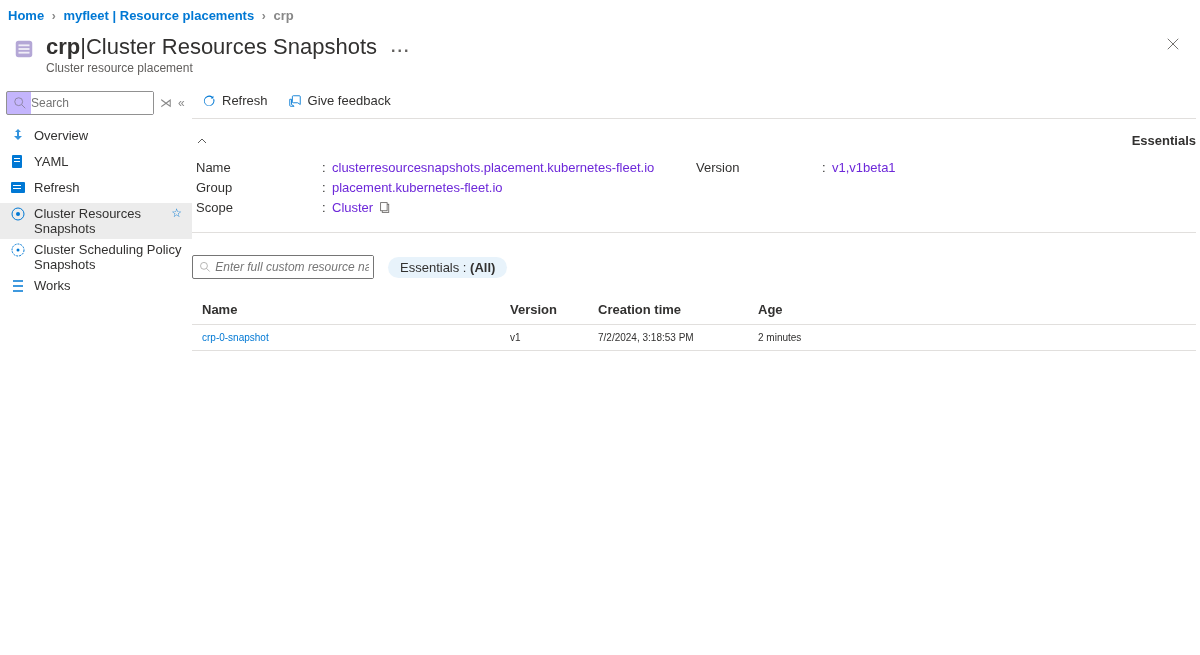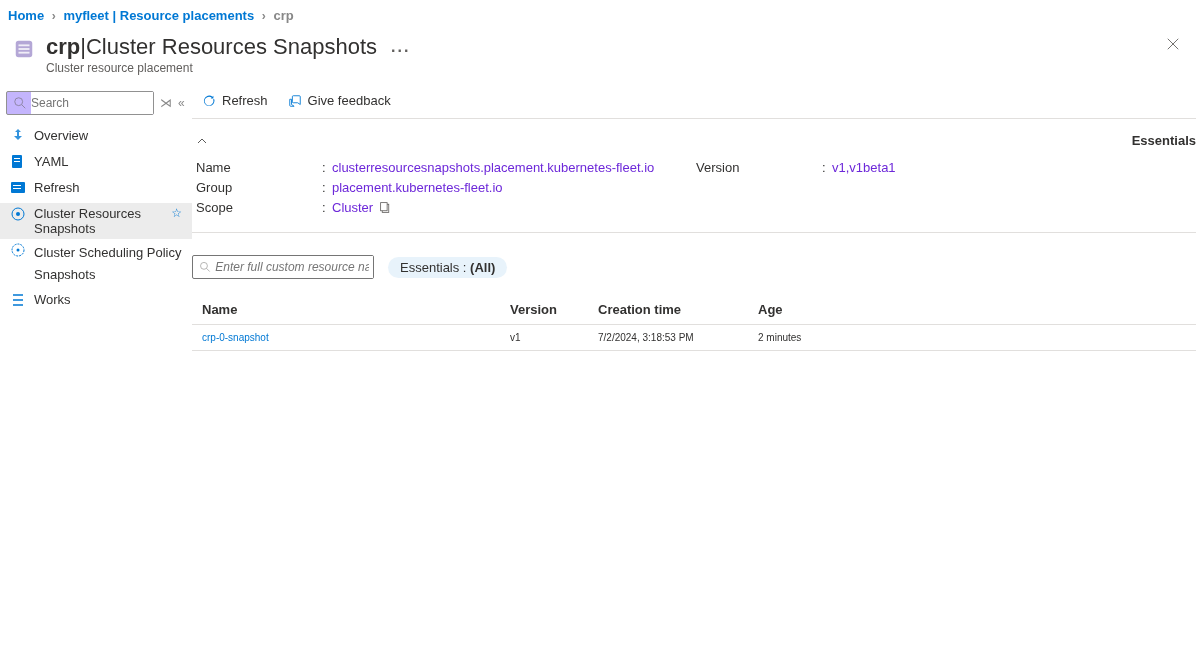--- a/index.html
+++ b/index.html
@@ -28,21 +28,21 @@
     .search-icon { width: 14px; height: 14px; margin: 0 4px 0 6px; opacity: 0.6; flex-shrink: 0;}
     .search-input { border: none; outline: none; font-size: 12px; width: 100%; height: 100%; color: #323130; }
     .pin { font-size: 12px; color: #888; cursor: pointer; }
     .collapse { font-size: 12px; color: #888; cursor: pointer; }
 
     .nav-item { display: flex; padding: 3px 10px 3px 10px; cursor: pointer; font-size: 13px; min-height: 26px; }
     .nav-item.active { background: #ececec; font-weight: 400; }
     .nav-item .nav-icon { width: 16px; height: 16px; margin-right: 8px; flex-shrink: 0; display: flex; align-items: center; justify-content: center; }
     .nav-item .nav-label { flex: 1; color: #323130; }
     .nav-item .star { font-size: 12px; color: #0078d4; margin-left: 6px; }
-    .nav-item.multiline .nav-label { line-height: 22px; }
+    .nav-item.multiline .nav-label { line-height: 15px; }
 
     
     .main { flex: 1; padding: 0 4px 0 0; }
     .toolbar { display: flex; align-items: flex-start; border-bottom: 1px solid #e1dfdd; padding: 6px 0 8px 6px; gap: 12px; }
     .tool-btn { display: flex; align-items: center; gap: 6px; color: #323130; font-size: 13px; cursor: pointer; padding: 2px 4px; }
     .tool-btn svg { width: 14px; height: 14px; }
 
     .essentials { padding: 14px 0 0 0; }
     .essentials-header { display: flex; align-items: center; gap: 4px; font-size: 13px; font-weight: 600; cursor: pointer; padding-left: 4px; margin-bottom: 12px; justify-content: space-between; }
     .essentials-header svg { width: 12px; height: 12px; opacity: 0.8; }

